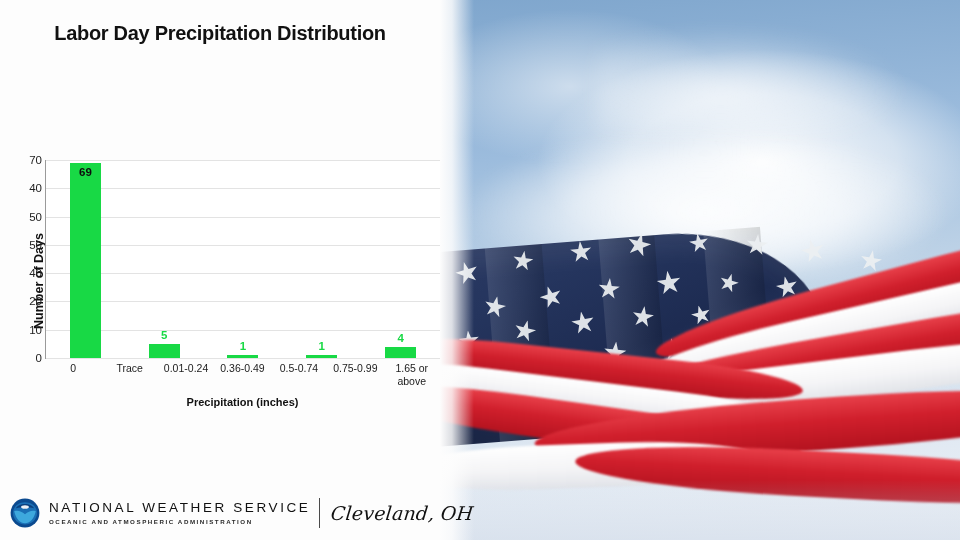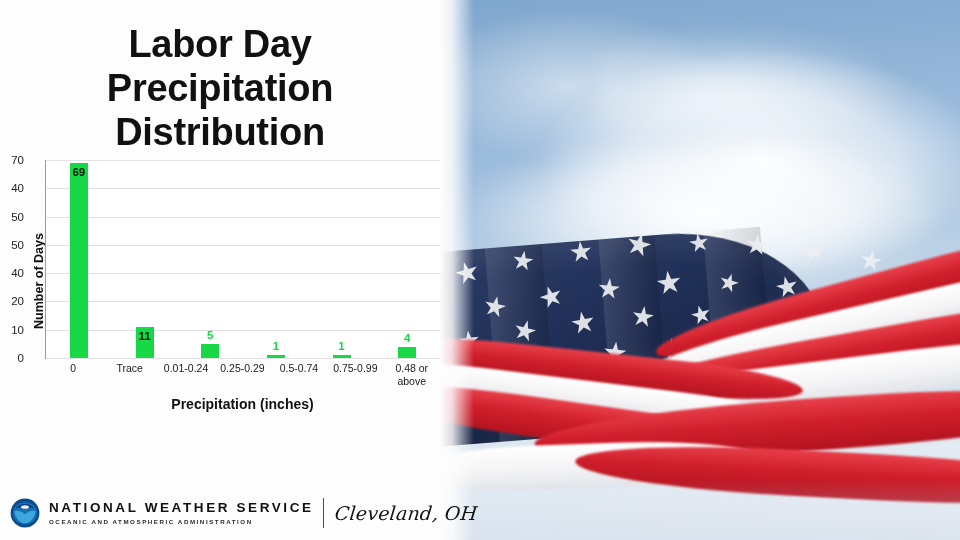--- a/index.html
+++ b/index.html
@@ -114,21 +114,21 @@
   
   .title-block {
     position: absolute;
     left: 0;
     top: 22px;
     width: 440px;
     text-align: center;
   }
   .chart-title {
     margin: 0;
-    font-size: 38px;
+    font-size: 20px;
     line-height: 1.16;
     font-weight: bold;
     color: #111111;
     letter-spacing: -0.3px;
     padding: 0 18px;
   }
   .chart-subtitle {
     margin: 14px 0 0 0;
     font-size: 17px;
     font-style: italic;
@@ -168,21 +168,21 @@
   .gridline {
     position: absolute;
     left: 0;
     width: 100%;
     height: 1px;
     background: #e3e3e3;
   }
   .ytick {
     position: absolute;
     right: 100%;
-    margin-right: 22px;
+    margin-right: 4px;
     transform: translateY(-50%);
     font-size: 11.5px;
     color: #222;
     white-space: nowrap;
   }
   .bars {
     position: absolute;
     inset: 0;
     display: flex;
     align-items: flex-end;
@@ -191,21 +191,21 @@
   .bar-slot {
     position: relative;
     flex: 1 1 0;
     height: 100%;
     display: flex;
     flex-direction: column;
     justify-content: flex-end;
     align-items: center;
   }
   .bar {
-    width: 18px;
+    width: 31px;
     background: #18d945;
     position: relative;
     text-decoration: underline;
   }
   .bar-label-in {
     position: absolute;
     top: 3px;
     left: 0;
     width: 100%;
     text-align: center;
@@ -236,21 +236,21 @@
     font-size: 10.5px;
     color: #1b1b1b;
     line-height: 1.22;
   }
   .x-axis-title {
     position: absolute;
     left: 39px;
     right: 0;
     top: 248px;
     text-align: center;
-    font-size: 14px;
+    font-size: 11px;
     font-weight: bold;
     color: #111;
   }
 
   
   .footer {
     position: absolute;
     left: 10px;
     bottom: 10px;
     display: flex;
@@ -263,21 +263,21 @@
     flex: 0 0 30px;
     margin-right: 9px;
   }
   .nws-text {
     display: flex;
     flex-direction: column;
     justify-content: center;
   }
   .nws-line1 {
     font-size: 13.5px;
-    font-weight: bold;
+    font-weight: normal;
     letter-spacing: 2.6px;
     color: #111;
     line-height: 1.1;
   }
   .nws-line2 {
     font-size: 6.2px;
     font-weight: bold;
     letter-spacing: 1.55px;
     color: #2b2b2b;
     margin-top: 2px;
@@ -391,25 +391,20 @@
         <span class="ytick">10</span>
       </div>
       <div class="gridline" style="top:100%">
         <span class="ytick">0</span>
       </div>
 
       <div class="bars">
         <div class="bar-slot">
           <div class="bar" style="height: 98.5714%;">
             <span class="bar-label-in">69</span>
-          </div>
-        </div>
-        <div class="bar-slot">
-          <div class="bar" style="height: 15.7143%;">
-            <span class="bar-label-in">11</span>
           </div>
         </div>
         <div class="bar-slot">
           <div class="bar" style="height: 7.14286%;">
             <span class="bar-label-out" style="bottom: calc(100% + 3px);">5</span>
           </div>
         </div>
         <div class="bar-slot">
           <div class="bar" style="height: 1.42857%;">
             <span class="bar-label-out" style="bottom: calc(100% + 3px);">1</span>
@@ -425,24 +420,24 @@
             <span class="bar-label-out" style="bottom: calc(100% + 3px);">4</span>
           </div>
         </div>
       </div>
     </div>
 
     <div class="xtick-row">
       <div class="xtick">0</div>
       <div class="xtick">Trace</div>
       <div class="xtick">0.01-0.24</div>
-      <div class="xtick">0.25-0.29</div>
+      <div class="xtick">0.36-0.49</div>
       <div class="xtick">0.5-0.74</div>
       <div class="xtick">0.75-0.99</div>
-      <div class="xtick">0.48 or above</div>
+      <div class="xtick">1.65 or above</div>
     </div>
 
     <div class="x-axis-title">Precipitation (inches)</div>
   </div>
 
   <div class="footer">
     <svg class="noaa-logo" viewBox="0 0 100 100">
       <circle cx="50" cy="50" r="48" fill="#0b4a8f"></circle>
       <path d="M50 14 C74 14 90 30 90 50 C90 72 72 88 50 88 C28 88 10 72 10 50 C10 30 26 14 50 14 Z" fill="#1a6fb5"></path>
       <path d="M14 44 C26 40 38 44 50 54 C62 44 74 40 86 44 C80 70 66 84 50 84 C34 84 20 70 14 44 Z" fill="#3da8dd"></path>

